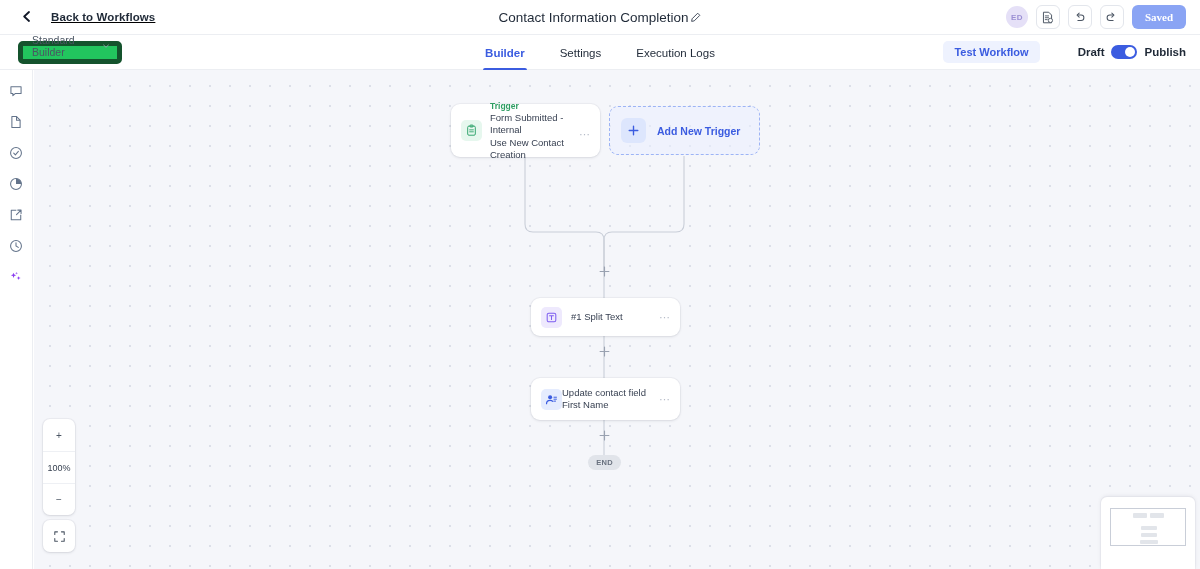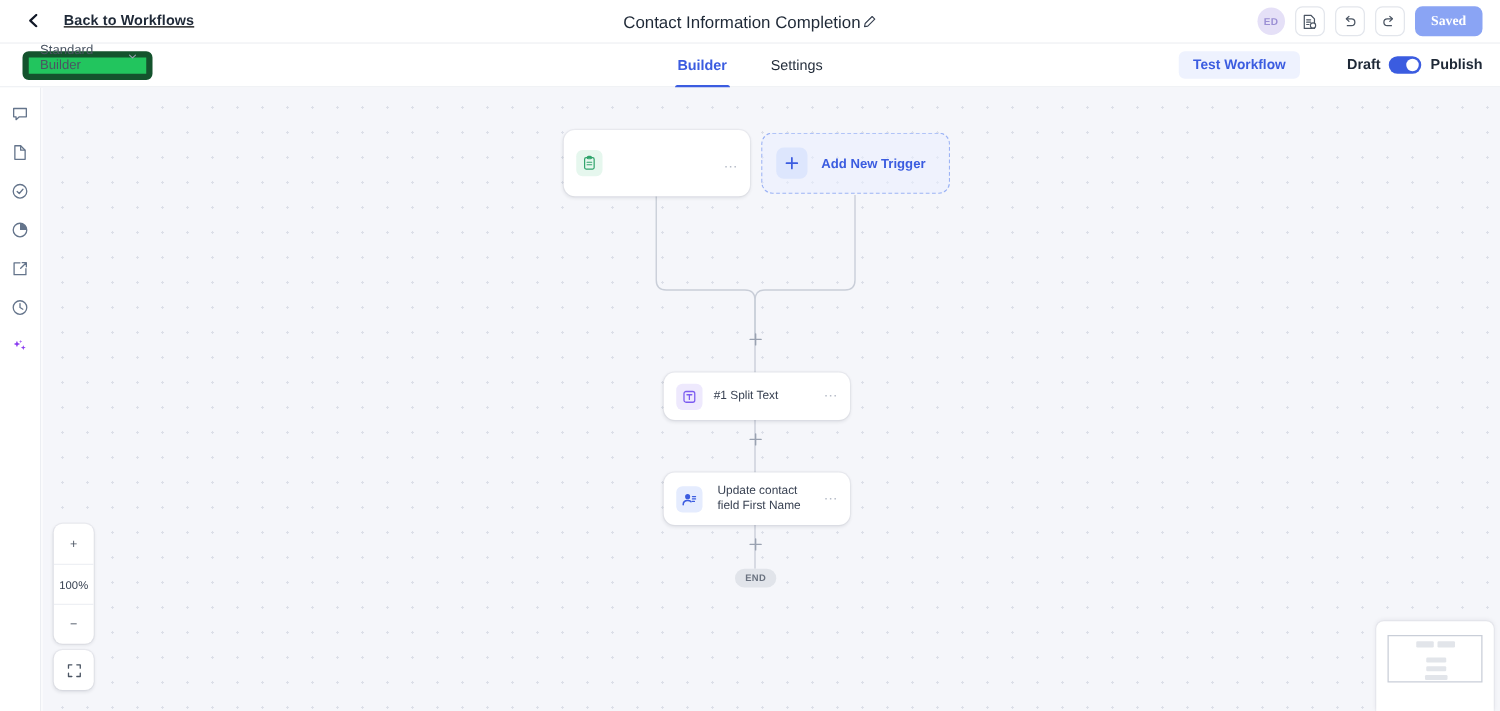--- a/index.html
+++ b/index.html
@@ -171,21 +171,21 @@
   }
   #add-trigger .lbl { font-size: 10.5px; font-weight: 700; color: #3b5ce0; }
 
   
   #node-split { left: 497px; top: 228px; width: 149px; height: 38px;
                 padding: 0 9px 0 10px; gap: 9px; }
   #node-split .node-text { font-size: 9.5px; }
 
   
   #node-update { left: 497px; top: 308px; width: 149px; height: 42px;
-                 padding: 0 9px 0 10px; gap: 12px; }
+                 padding: 0 9px 0 10px; gap: 0; }
 
   
   #end-pill {
     position: absolute; left: 554px; top: 385px;
     width: 33px; height: 15px; border-radius: 8px; background: #e1e4ea;
     display: flex; align-items: center; justify-content: center;
     font-size: 7.5px; font-weight: 700; color: #69717f; letter-spacing: .3px;
     z-index: 4;
   }
 
@@ -276,20 +276,21 @@
     <span>
       <svg width="8" height="8" viewBox="0 0 10 10">
           <path d="M2 3.8L5 6.6l3-2.8" stroke="#9aa2b1" stroke-width="1.1" fill="none" stroke-linecap="round" stroke-linejoin="round"></path>
         </svg>
     </span>
   </div>
 
   <div class="tabs">
     <div class="tab active">Builder</div>
     <div class="tab">Settings</div>
+    <div class="tab">Execution Logs</div>
   </div>
 
   <div class="subbar-right">
     <div class="test-btn">Test Workflow</div>
     <div class="toggle-group">
       <span class="lbl">Draft</span>
       <span class="switch">
           <span class="knob"></span>
         </span>
       <span class="lbl">Publish</span>
@@ -374,20 +375,25 @@
   </div>
 
   <div class="node" id="node-trigger">
     <div class="node-ico ico-green">
       <svg width="13" height="13" viewBox="0 0 16 16">
         <rect x="3.3" y="2.6" width="9.4" height="11.2" rx="1.5" fill="none" stroke="#30a46c" stroke-width="1.2"></rect>
         <rect x="6" y="1.3" width="4" height="2.4" rx="1" fill="none" stroke="#30a46c" stroke-width="1.2"></rect>
         <path d="M5.7 7.2h4.6M5.7 9.6h4.6" stroke="#30a46c" stroke-width="1.1" stroke-linecap="round"></path>
       </svg>
     </div>
+    <div class="node-body">
+      <div class="node-kicker">Trigger</div>
+      <div class="node-text">Form Submitted - Internal</div>
+      <div class="node-text">Use New Contact Creation</div>
+    </div>
     <div class="dots">⋯</div>
   </div>
 
   <div id="add-trigger">
     <div class="sq">
       <svg width="11" height="11" viewBox="0 0 12 12">
           <path d="M6 1.3v9.4M1.3 6h9.4" stroke="#3b5ce0" stroke-width="1.5" stroke-linecap="round"></path>
         </svg>
     </div>
     <span class="lbl">Add New Trigger</span>

